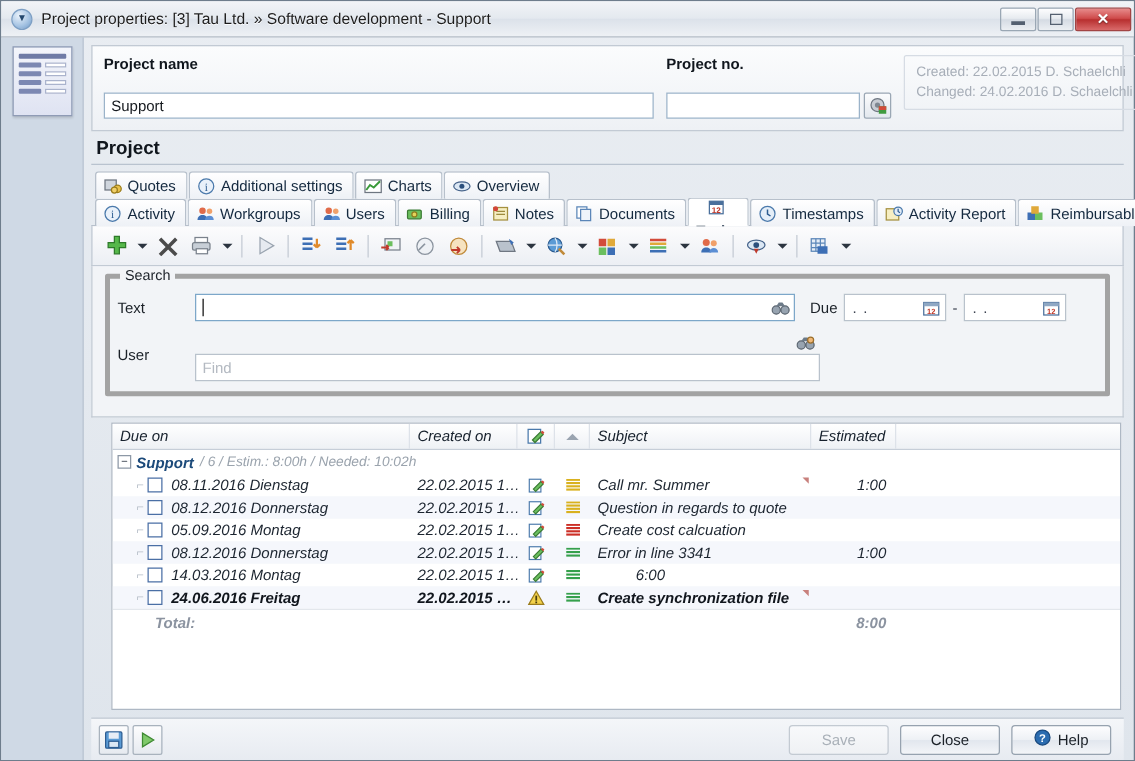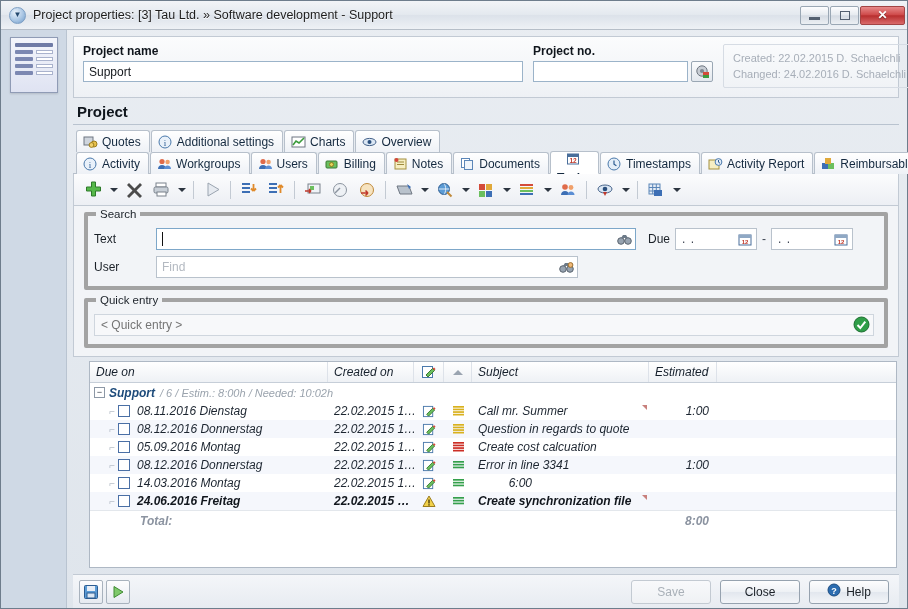--- a/index.html
+++ b/index.html
@@ -91,21 +91,21 @@
 
   
   .hdr {
     border:1px solid #c2cad4;
     background:linear-gradient(#fbfcfd,#eef1f5);
     padding:7px 9px 9px 9px;
     display:flex; align-items:flex-start; gap:10px;
     flex:0 0 auto;
   }
   .fgroup { display:flex; flex-direction:column; }
-  .fgroup .lab { font-weight:bold; font-size:12px; color:#10161d; margin-bottom:3px; }
+  .fgroup .lab { font-weight:bold; font-size:12px; color:#10161d; margin-bottom:16px; }
   .inp {
     height:21px; border:1px solid #9bb3c9;
     background:#fff; font-size:12px; color:#15191e;
     padding:2px 5px; font-family:inherit; outline:none;
   }
   .pname { width:440px; }
   .pno-wrap { display:flex; }
   .pno { width:155px; }
   .icobtn {
     width:22px; height:21px; margin-left:3px;
@@ -251,21 +251,21 @@
   .chk {
     width:12px; height:12px; border:1px solid #4a6fa5; background:#fff;
     margin-right:7px; flex:0 0 12px;
   }
   .bold { font-weight:bold; color:#11161d; }
   .corner-mark {
     position:absolute; right:2px; top:1px;
     width:0;height:0;border-top:5px solid #c8807c;border-left:5px solid transparent;
   }
   .total-row { display:flex; height:20px; align-items:center; font-size:12px; font-weight:bold; color:#8b93a0; border-top:1px solid #e3e7ec; }
-  .total-row .lbl { width:238px; padding-left:50px; }
+  .total-row .lbl { width:238px; padding-left:34px; }
 
   
   .footer {
     flex:0 0 34px; height:34px;
     border-top:1px solid #c2cad4;
     background:linear-gradient(#f4f6f9,#e7ebf1);
     display:flex; align-items:center; padding:0 10px 0 6px; gap:3px;
     margin:0 0 0 0;
   }
   .fbtn-sm { width:24px; height:24px; border:1px solid #a8b2bd; border-radius:2px;
@@ -660,45 +660,33 @@
                       <rect x="1" y="2" width="12" height="3" fill="#8fa8c4"></rect>
                       <text x="7" y="11" font-size="6" text-anchor="middle" fill="#c0392b" font-weight="bold">12</text>
                     </svg>
                 </span>
               </span>
             </span>
           </div>
           <div class="frow">
             <span class="flab">User</span>
             <span class="srch-wrap">
-              <input class="srch plain" style="width: 422px;" placeholder="Find">
+              <input class="srch plain" style="width: 500px; margin-top: 20px;" placeholder="Find">
               <span class="srch-btn">
                 <svg width="15" height="13" viewBox="0 0 15 13">
                     <circle cx="4" cy="8" r="3.3" fill="#97a3b0" stroke="#5a646f"></circle>
                     <circle cx="11" cy="8" r="3.3" fill="#97a3b0" stroke="#5a646f"></circle>
                     <path d="M4 5l2-3h3l2 3" fill="#6c7a88"></path>
                     <circle cx="11.5" cy="4" r="2.4" fill="#f0b878" stroke="#9b6f2d"></circle>
                   </svg>
               </span>
             </span>
           </div>
         </div>
 
-        <div class="gbox" style="margin-bottom:0;">
-          <span class="leg">Quick entry</span>
-          <span class="qe-wrap">
-            <input class="qentry" placeholder="&lt; Quick entry &gt;" style="">
-            <span class="qe-ok">
-              <svg width="17" height="17" viewBox="0 0 17 17">
-                  <circle cx="8.5" cy="8.5" r="7.5" fill="#2f9e48" stroke="#1d6e31"></circle>
-                  <path d="M4.5 9l2.8 3 5-6.4" fill="none" stroke="#fff" stroke-width="2"></path>
-                </svg>
-            </span>
-          </span>
-        </div>
       </div>
 
       <div class="grid-outer">
         <div class="ghead">
           <span class="gh c-due">Due on</span>
           <span class="gh c-created">Created on</span>
           <span class="gh c-edit">
             <svg width="15" height="14" viewBox="0 0 15 14">
                 <rect x="1.5" y="1.5" width="10" height="11" fill="#fff" stroke="#4a79ab"></rect>
                 <path d="M5 10l6.5-6.5 2 2L7 12z" fill="#6bbf5e" stroke="#3a7a33"></path>

